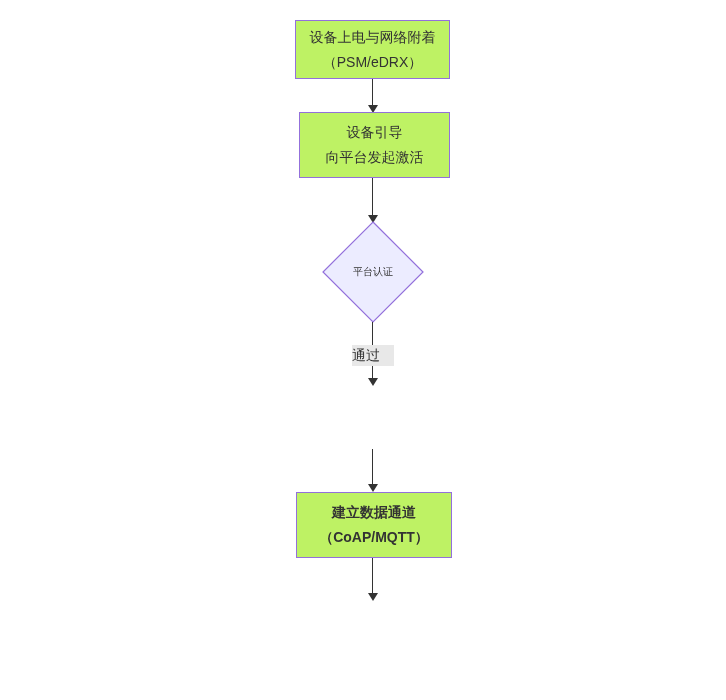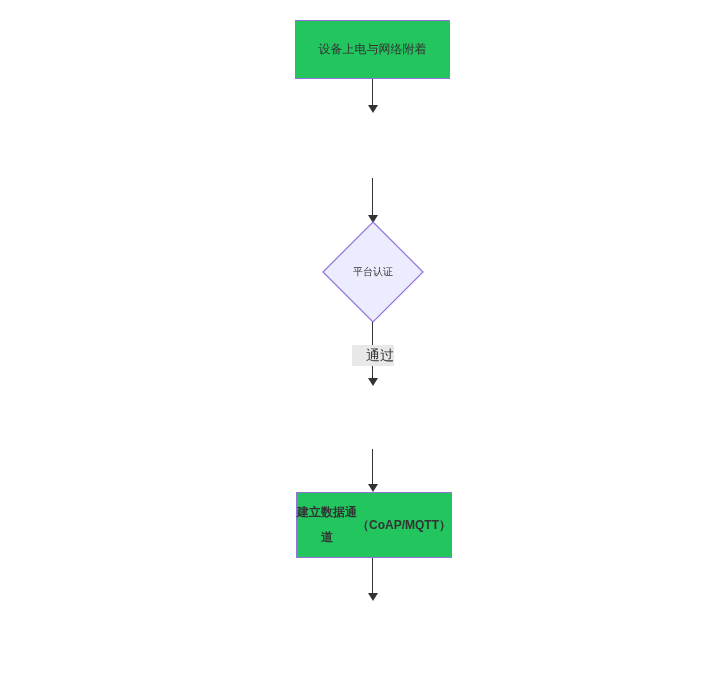--- a/index.html
+++ b/index.html
@@ -12,28 +12,28 @@
     width: 726px;
     height: 700px;
     background: #ffffff;
     font-family: "Liberation Sans", "DejaVu Sans", sans-serif;
     color: #333333;
     overflow: hidden;
   }
   .node-rect {
     position: absolute;
     box-sizing: border-box;
-    background: #22c55e;
+    background: #bef264;
     border: 1.5px solid #9370DB;
     display: flex;
-    flex-direction: row;
+    flex-direction: column;
     align-items: center;
     justify-content: center;
     text-align: center;
-    font-size: 12px;
+    font-size: 14px;
     line-height: 25px;
     color: #333333;
   }
   .diamond-wrap {
     position: absolute;
     left: 321px;
     top: 220px;
     width: 104px;
     height: 104px;
   }
@@ -64,37 +64,42 @@
   }
   .edge-label {
     position: absolute;
     left: 352px;
     top: 345px;
     width: 42px;
     height: 21px;
     background: #e8e8e8;
     display: flex;
     align-items: center;
-    justify-content: flex-end;
+    justify-content: flex-start;
     font-size: 14px;
     color: #333333;
   }
 </style>
 </head>
 <body>
 
 <div class="canvas">
 
   <div class="node-rect" style="left:295px; top:20px; width:155px; height:59px;">
     <div>设备上电与网络附着</div>
+    <div>（PSM/eDRX）</div>
   </div>
 
   <div class="edge-line" style="left:372px; top:79px; height:27px;"></div>
   <div class="arrowhead" style="left:368px; top:105px;"></div>
 
+  <div class="node-rect" style="left:299px; top:112px; width:151px; height:66px;">
+    <div>设备引导</div>
+    <div>向平台发起激活</div>
+  </div>
 
   <div class="edge-line" style="left:372px; top:178px; height:38px;"></div>
   <div class="arrowhead" style="left:368px; top:215px;"></div>
 
   <svg class="diamond-wrap" viewBox="0 0 104 104">
     <polygon points="52,2 102,52 52,102 2,52" fill="#ECECFF" stroke="#9370DB" stroke-width="1.2"></polygon>
   </svg>
   <div class="diamond-label">
     <span>平台认证</span>
   </div>

